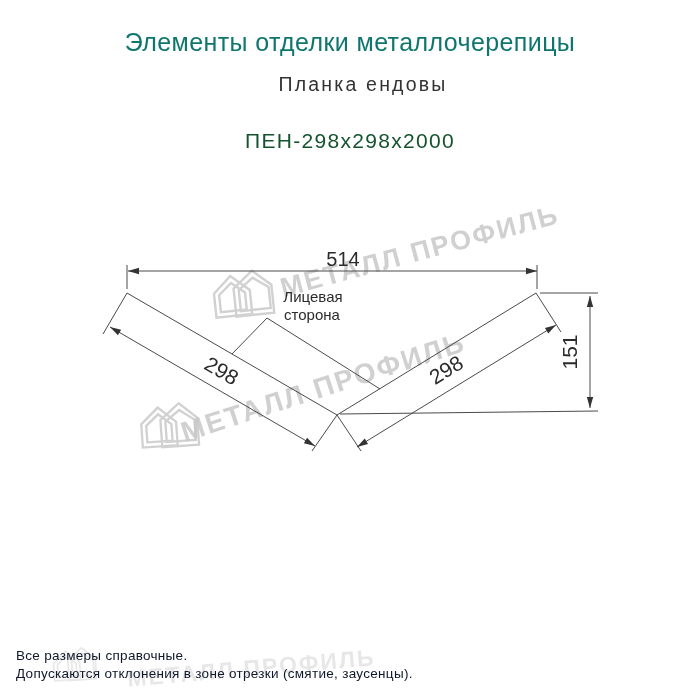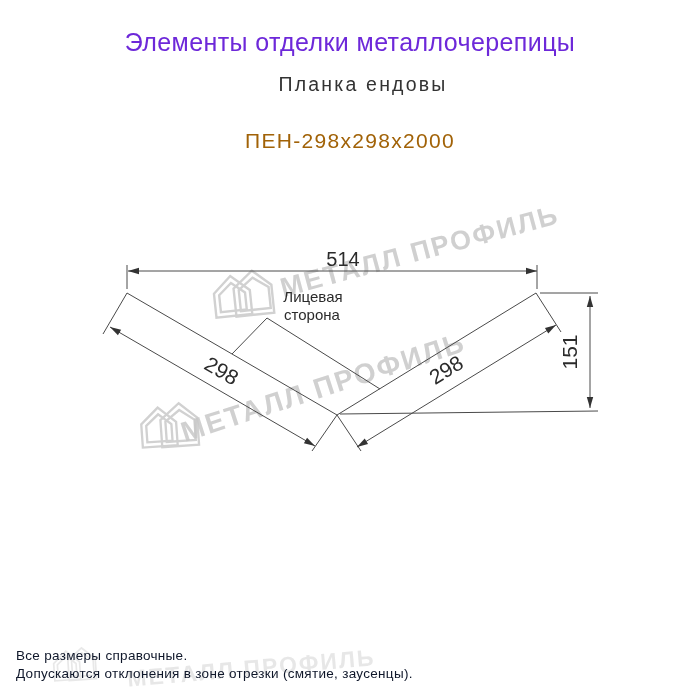--- a/index.html
+++ b/index.html
@@ -4,32 +4,32 @@
 <style>
   html,body{margin:0;padding:0;}
   body{
     width:700px;height:700px;position:relative;overflow:hidden;
     background:#ffffff;
     font-family:"Liberation Sans", sans-serif;
   }
   .page-title{
     position:absolute;top:28px;left:0;width:700px;
     text-align:center;font-size:25px;line-height:28px;
-    color:#6d28d9;letter-spacing:.4px;font-weight:400;
+    color:#0f766e;letter-spacing:.4px;font-weight:400;
   }
   .subtitle{
     position:absolute;top:73px;left:0;width:700px;
     text-align:center;font-size:19.5px;line-height:23.5px;
     color:#333333;letter-spacing:2.2px;font-weight:400;
   }
   .subtitle .l1{transform:translateX(13px);}
   .product-code{
     position:absolute;top:129px;left:0;width:700px;
     text-align:center;font-size:21px;line-height:23px;
-    color:#a16207;letter-spacing:1.3px;font-weight:400;
+    color:#14532d;letter-spacing:1.3px;font-weight:400;
   }
   .drawing{position:absolute;left:0;top:200px;}
   .drawline{stroke:#4a4a4a;stroke-width:1;fill:none;}
   .dimtext{fill:#2b2b2b;font-size:20px;}
   .dimtext-big{fill:#2b2b2b;font-size:21px;}
   .facetext{fill:#2b2b2b;font-size:15px;}
   .arrow{fill:#333333;}
   .wm-text{fill:#c8c8c8;opacity:.85;font-weight:700;letter-spacing:2px;}
   .wm-logo{fill:none;stroke:#c9c9c9;stroke-width:2.4;opacity:.85;}
   .wm-faint .wm-text{fill:#d8d8d8;opacity:.6;}

